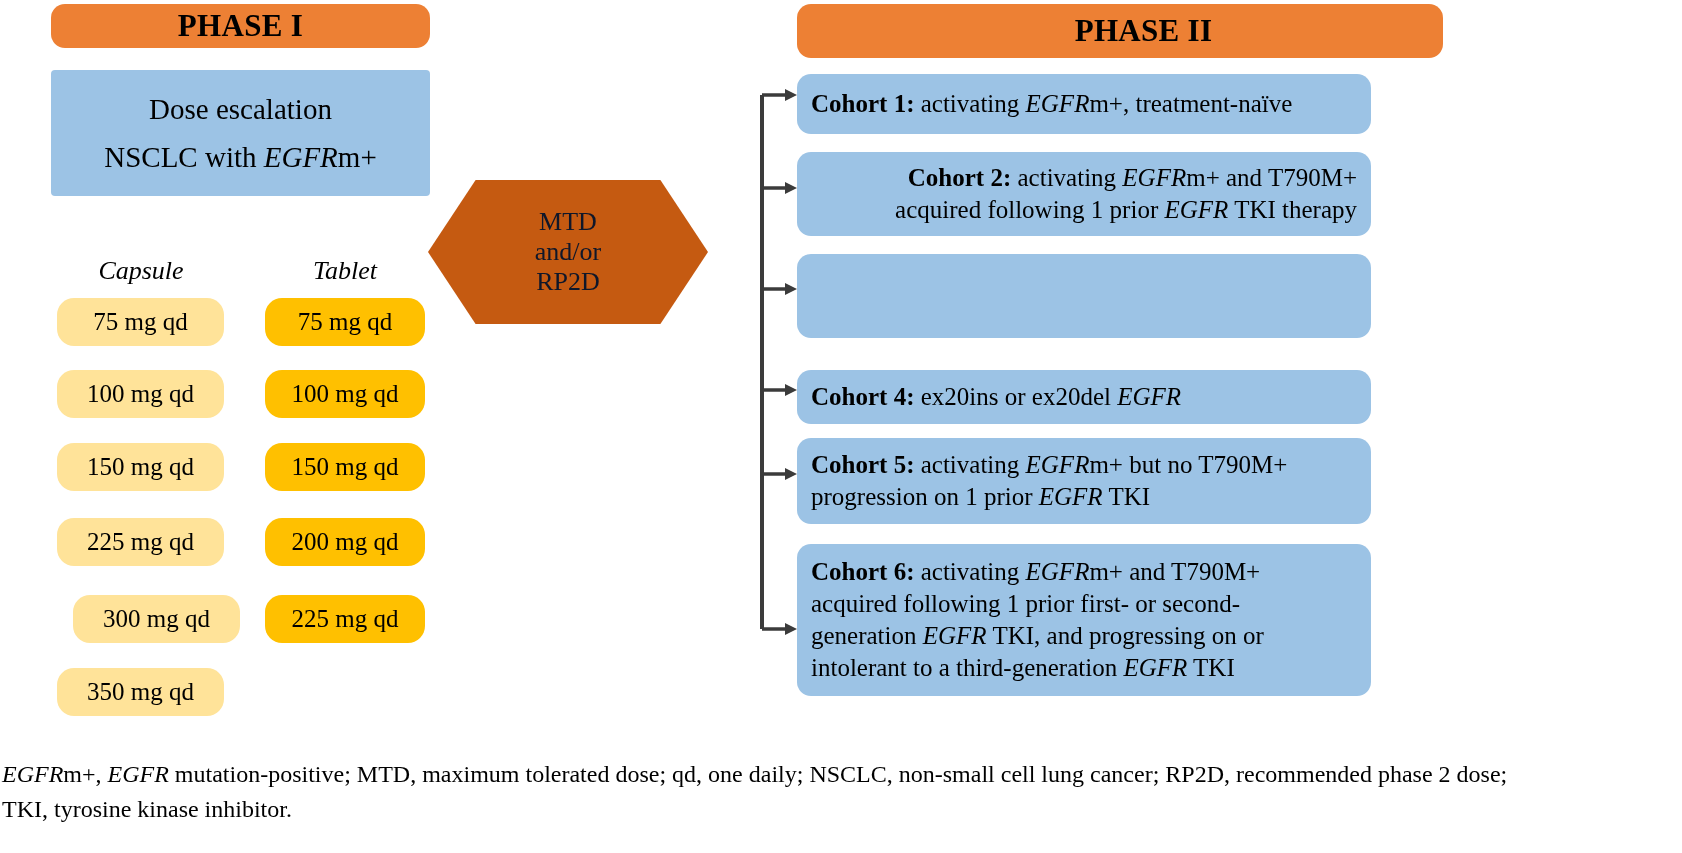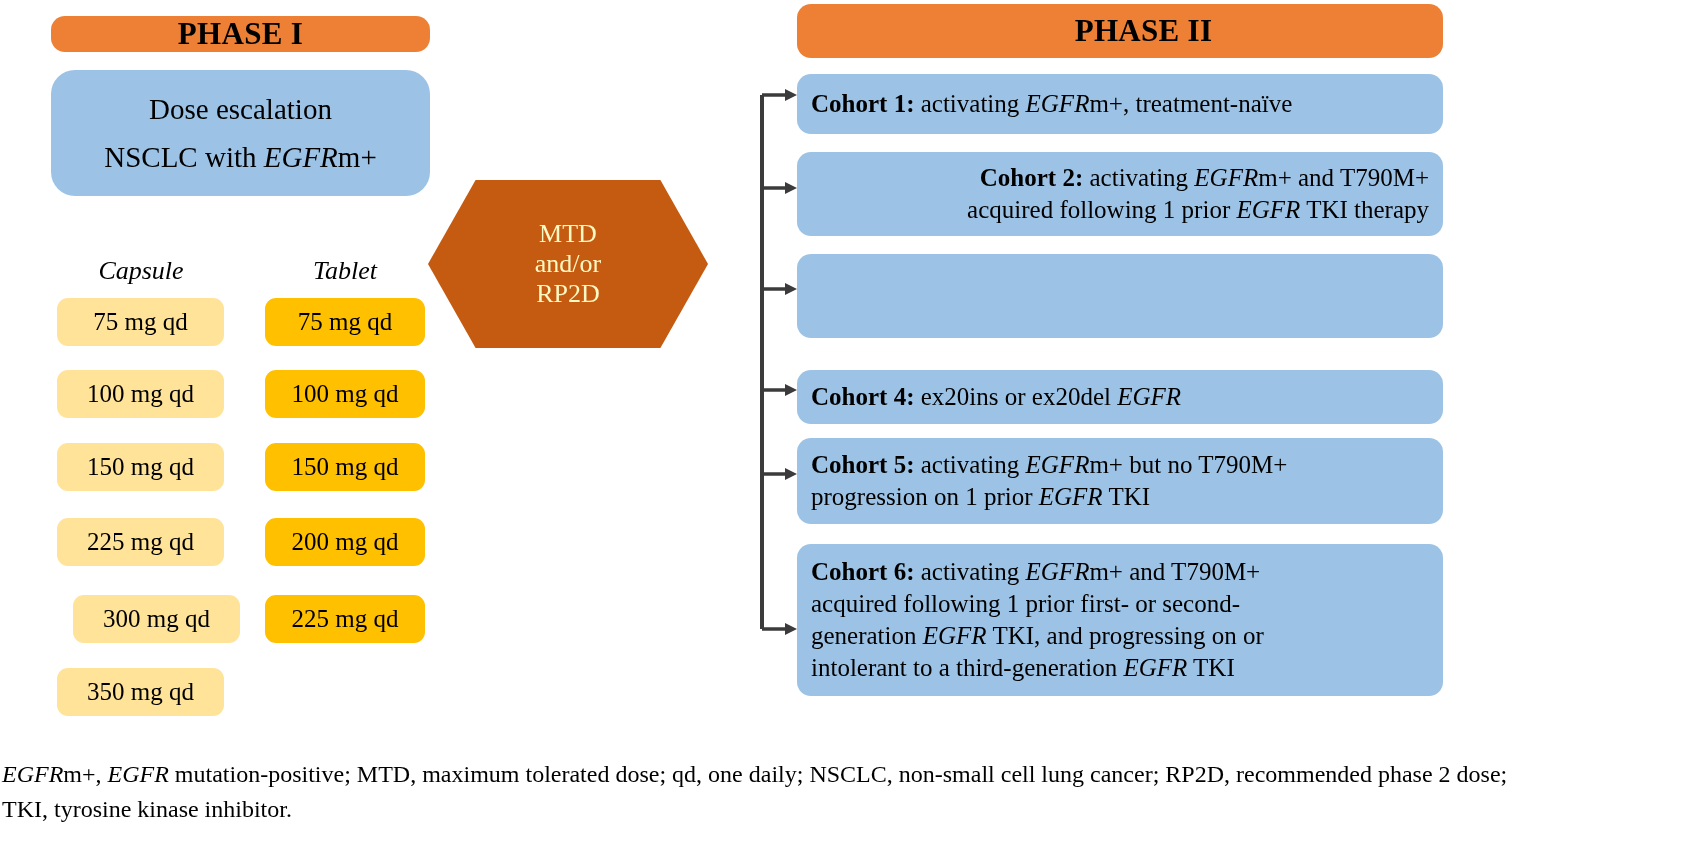--- a/index.html
+++ b/index.html
@@ -17,38 +17,38 @@
     width: 1682px;
     height: 853px;
     background: #ffffff;
     overflow: hidden;
   }
 
   
   .panel {
     position: absolute;
     box-sizing: border-box;
-    border-radius: 24px;
+    border-radius: 4px;
     display: flex;
     flex-direction: column;
     justify-content: center;
   }
 
   
   .phase-header {
     background: #ED8034;
     border-radius: 14px;
     text-align: center;
     font-weight: bold;
     font-size: 31px;
     letter-spacing: 0.3px;
     color: #000000;
     align-items: center;
   }
-  #phase1-header { left: 51px;  top: 16px;  width: 379px;  height: 36px; text-align: right; }
+  #phase1-header { left: 51px;  top: 4px;  width: 379px;  height: 44px; text-align: right; }
   #phase2-header { left: 797px; top: 4px;  width: 646px;  height: 54px; padding-left: 47px; }
 
   
   #dose-escalation-box {
     left: 51px;
     top: 70px;
     width: 379px;
     height: 126px;
     background: #9CC3E5;
     align-items: center;
@@ -77,59 +77,59 @@
     font-style: italic;
     font-size: 26px;
     top: 256px;
   }
   #capsule-head { left: 51px;  width: 180px; }
   #tablet-head  { left: 258px; width: 174px; }
 
   .dose-chip {
     position: absolute;
     box-sizing: border-box;
-    border-radius: 11px;
+    border-radius: 17px;
     display: flex;
     align-items: center;
     justify-content: center;
     font-size: 25px;
     height: 48px;
     white-space: nowrap;
   }
   .dose-chip.capsule { background: #FFE399; left: 57px;  width: 167px; }
   .dose-chip.tablet  { background: #FFC000; left: 265px; width: 160px; }
 
   
   #mtd-hexagon {
     position: absolute;
     left: 428px;
     top: 180px;
     width: 280px;
-    height: 168px;
+    height: 144px;
     background: #C55A11;
     -webkit-clip-path: polygon(0% 50%, 17% 0%, 83% 0%, 100% 50%, 83% 100%, 17% 100%);
     clip-path: polygon(0% 50%, 17% 0%, 83% 0%, 100% 50%, 83% 100%, 17% 100%);
     display: flex;
     flex-direction: column;
     align-items: center;
     justify-content: center;
     text-align: center;
     line-height: 1.16;
     font-size: 26px;
-    color: #fef9c3;
+    color: #0f172a;
   }
 
   
   #connector { position: absolute; left: 700px; top: 0; width: 110px; height: 853px; }
 
   
   .cohort-box {
     position: absolute;
     left: 797px;
-    width: 646px;
+    width: 574px;
     box-sizing: border-box;
     background: #9CC3E5;
     border-radius: 14px;
     display: flex;
     flex-direction: column;
     justify-content: center;
     padding: 0 14px;
     font-size: 25px;
     line-height: 1.28;
   }

